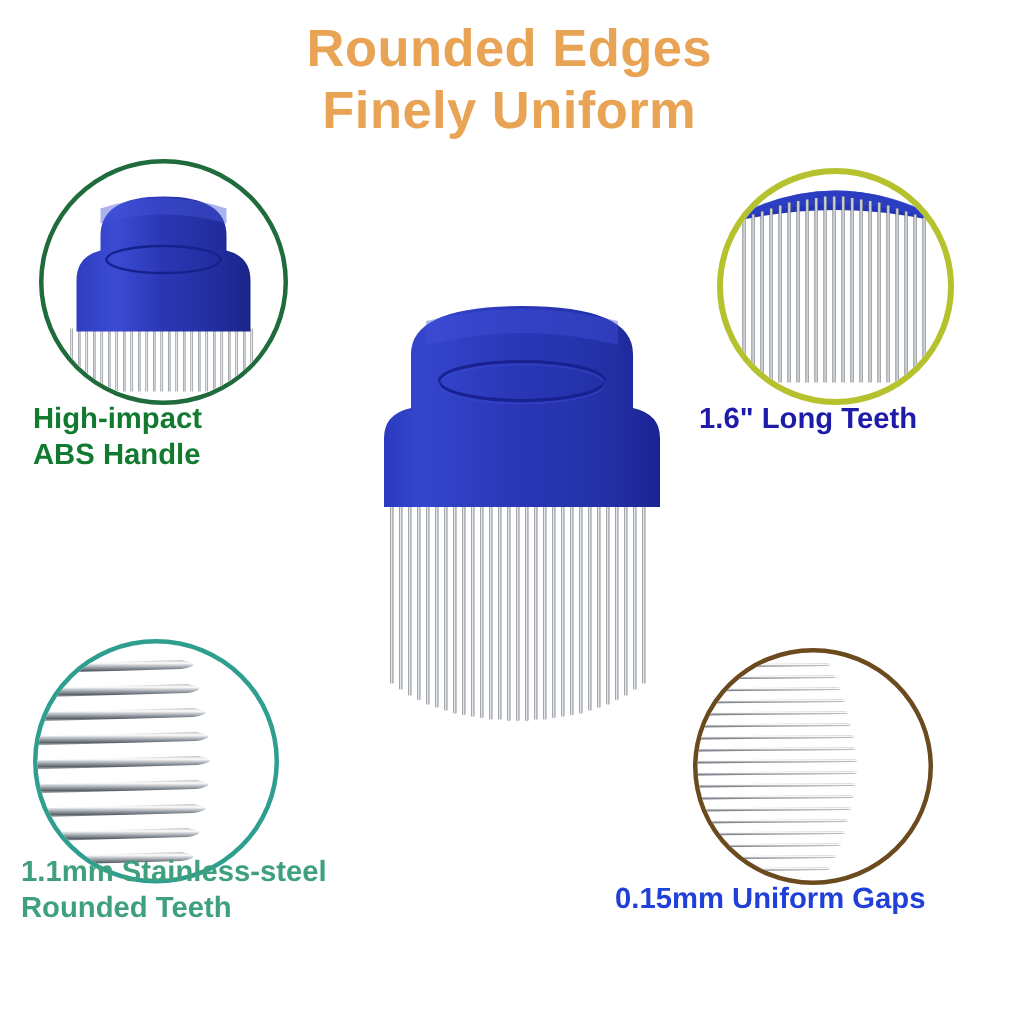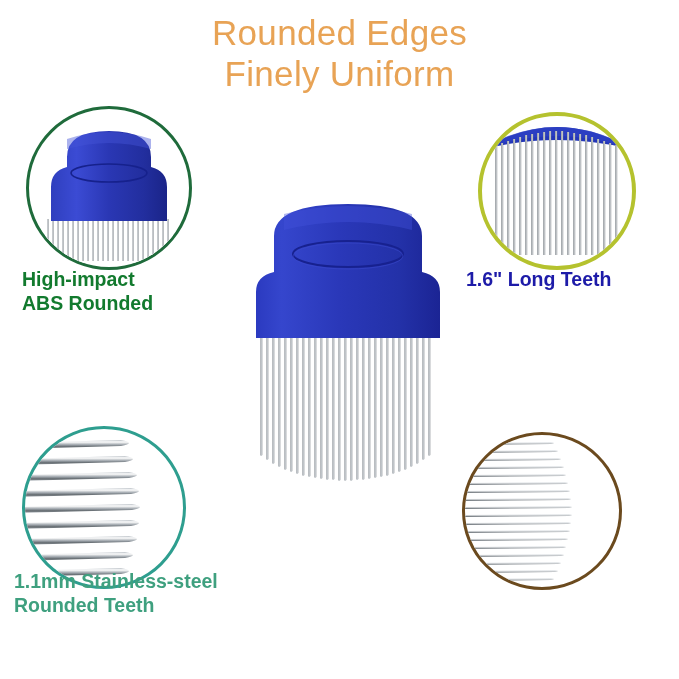--- a/index.html
+++ b/index.html
@@ -23,21 +23,21 @@
   
   .title-block {
     position: absolute;
     top: 12px;
     left: 0;
     width: 679px;
     text-align: center;
   }
   .title-line {
     font-size: 35px;
-    font-weight: normal;
+    font-weight: bold;
     line-height: 1.18;
     letter-spacing: 0.3px;
     color: #e8a355;
     white-space: nowrap;
   }
 
   
   .caption {
     position: absolute;
     font-size: 19.5px;
@@ -131,21 +131,21 @@
           <rect x="138" y="110" width="1.7" height="42" fill="url(#tlPin)"></rect>
         </g>
       </g>
 
       <path d="M22,112 L22,78 Q22,62 38,58 L38,48 Q38,22 80,22 Q122,22 122,48 L122,58 Q138,62 138,78 L138,112 Z" fill="url(#tlHandle)"></path>
       <path d="M38,30 Q80,16 122,30 L122,40 Q80,28 38,40 Z" fill="#4554d8" opacity="0.45"></path>
       <ellipse cx="80" cy="64" rx="38" ry="9" fill="none" stroke="#16218c" stroke-width="1.6"></ellipse>
     </svg>
   </div>
   <div class="caption cap-tl">High-impact
-ABS Rounded</div>
+ABS Handle</div>
 
   <div class="circle c-tr">
     <svg width="150" height="150" viewBox="0 0 150 150">
       <defs>
         <linearGradient id="trPin" x1="0" y1="0" x2="1" y2="0">
           <stop offset="0%" stop-color="#5f666c"></stop>
           <stop offset="45%" stop-color="#eef0f2"></stop>
           <stop offset="100%" stop-color="#7c8288"></stop>
         </linearGradient>
       </defs>
@@ -232,20 +232,21 @@
         <path d="M-6,96 L102,95 Q108,96 102,97 L-6,98 Z" fill="url(#brPin)"></path>
         <path d="M-6,104 L100,103 Q106,104 100,105 L-6,106 Z" fill="url(#brPin)"></path>
         <path d="M-6,112 L98,111 Q104,112 98,113 L-6,114 Z" fill="url(#brPin)"></path>
         <path d="M-6,120 L96,119 Q102,120 96,121 L-6,122 Z" fill="url(#brPin)"></path>
         <path d="M-6,128 L93,127 Q99,128 93,129 L-6,130 Z" fill="url(#brPin)"></path>
         <path d="M-6,136 L90,135 Q96,136 90,137 L-6,138 Z" fill="url(#brPin)"></path>
         <path d="M-6,144 L86,143 Q92,144 86,145 L-6,146 Z" fill="url(#brPin)"></path>
       </g>
     </svg>
   </div>
+  <div class="caption cap-br">0.15mm Uniform Gaps</div>
 
   <div class="comb">
     <svg width="240" height="290" viewBox="0 0 240 290">
       <defs>
         <linearGradient id="mainHandle" x1="0" y1="0" x2="1" y2="0">
           <stop offset="0%" stop-color="#2b3ac0"></stop>
           <stop offset="14%" stop-color="#3546cd"></stop>
           <stop offset="45%" stop-color="#2a38b9"></stop>
           <stop offset="78%" stop-color="#2331a8"></stop>
           <stop offset="100%" stop-color="#1b2494"></stop>

